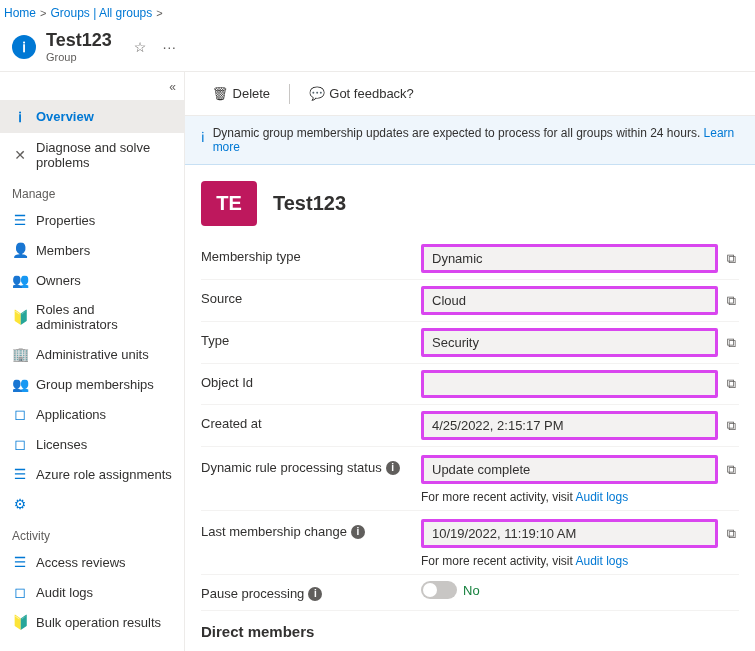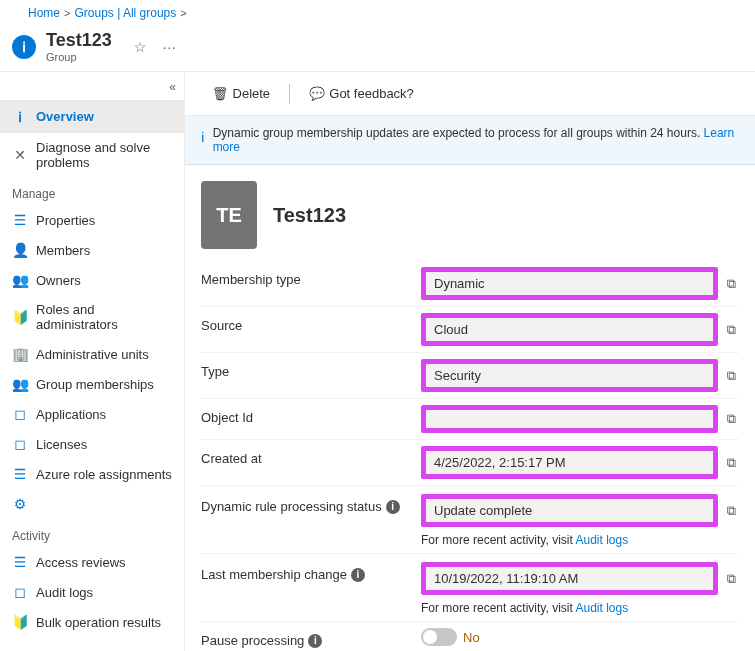--- a/index.html
+++ b/index.html
@@ -1,21 +1,21 @@
 <!DOCTYPE html>
 <html><head>
   <meta charset="utf-8">
   <style>
     * { box-sizing: border-box; margin: 0; padding: 0; }
     body { font-family: 'Segoe UI', Arial, sans-serif; font-size: 13px; color: #323130; background: #fff; }
     
     .page-wrapper { display: flex; flex-direction: column; height: 651px; width: 755px; overflow: hidden; }
     
     
-    .breadcrumb { display: flex; align-items: center; padding: 6px 28px; font-size: 12px; color: #605e5c; gap: 4px; }
+    .breadcrumb { display: flex; align-items: center; padding: 6px 4px; font-size: 12px; color: #605e5c; gap: 4px; }
     .breadcrumb a { color: #0078d4; text-decoration: none; }
     .breadcrumb-sep { color: #605e5c; font-size: 11px; }
     
     
     .page-header { display: flex; align-items: center; padding: 4px 12px 8px 12px; gap: 10px; }
     .header-icon { width: 24px; height: 24px; background: #0078d4; border-radius: 50%; display: flex; align-items: center; justify-content: center; color: white; font-size: 14px; font-weight: bold; flex-shrink: 0; }
     .header-title-block { display: flex; flex-direction: column; }
     .header-title { font-size: 18px; font-weight: 600; color: #323130; }
     .header-subtitle { font-size: 11px; color: #605e5c; }
     .header-actions { display: flex; gap: 8px; margin-left: 8px; }
@@ -47,39 +47,39 @@
     .toolbar-btn { display: flex; align-items: center; gap: 4px; padding: 5px 10px; background: none; border: 1px solid transparent; cursor: pointer; font-size: 13px; color: #323130; border-radius: 2px; }
     .toolbar-sep { width: 1px; height: 20px; background: #c8c6c4; margin: 0 4px; }
     
     
     .info-banner { display: flex; align-items: flex-start; gap: 8px; padding: 10px 16px; background: #eff6fc; border-bottom: 1px solid #c7e0f4; font-size: 12px; color: #323130; }
     .info-banner-icon { color: #0078d4; font-size: 14px; flex-shrink: 0; margin-top: 1px; }
     .info-banner a { color: #0078d4; text-decoration: none; }
     
     
     .group-header { display: flex; align-items: center; gap: 16px; padding: 16px 16px 12px 16px; }
-    .group-avatar { width: 56px; height: 68px; background: #737373; border-radius: 4px; display: flex; align-items: center; justify-content: center; color: white; font-size: 20px; font-weight: 600; flex-shrink: 0; }
+    .group-avatar { width: 56px; height: 45px; background: #be185d; border-radius: 4px; display: flex; align-items: center; justify-content: center; color: white; font-size: 20px; font-weight: 600; flex-shrink: 0; }
     .group-name { font-size: 20px; font-weight: 600; color: #323130; }
     
     
     .properties-grid { padding: 0 16px; }
     .prop-row { display: flex; align-items: flex-start; padding: 6px 0; border-bottom: 1px solid #f3f2f1; min-height: 36px; }
     .prop-label { width: 220px; flex-shrink: 0; font-size: 13px; color: #323130; padding-top: 5px; display: flex; align-items: center; gap: 4px; }
     .prop-value-wrap { flex: 1; display: flex; align-items: center; gap: 6px; }
-    .prop-value { flex: 1; background: #f3f2f1; border: 5px solid #d946ef; padding: 4px 8px; font-size: 13px; color: #323130; border-radius: 2px; min-height: 28px; display: flex; align-items: center; }
+    .prop-value { flex: 1; background: #f3f2f1; border: 3px solid #d946ef; padding: 4px 8px; font-size: 13px; color: #323130; border-radius: 2px; min-height: 28px; display: flex; align-items: center; }
     .prop-copy { background: none; border: none; cursor: pointer; color: #605e5c; font-size: 13px; padding: 3px; }
     .prop-note { font-size: 12px; color: #323130; margin-top: 4px; }
     .prop-note a { color: #0078d4; text-decoration: none; }
     .prop-col { display: flex; flex-direction: column; flex: 1; gap: 2px; }
     
     
     .toggle { display: flex; align-items: center; gap: 6px; }
     .toggle-track { width: 36px; height: 18px; background: #c8c6c4; border-radius: 9px; position: relative; cursor: pointer; }
     .toggle-thumb { width: 14px; height: 14px; background: white; border-radius: 50%; position: absolute; top: 2px; left: 2px; transition: left 0.2s; }
-    .toggle-label { font-size: 13px; color: #a16207; }
+    .toggle-label { font-size: 13px; color: #15803d; }
     
     
     .info-circle { width: 14px; height: 14px; background: #605e5c; border-radius: 50%; display: inline-flex; align-items: center; justify-content: center; color: white; font-size: 10px; font-weight: bold; cursor: help; flex-shrink: 0; }
     
     
     .section { padding: 12px 16px 8px 16px; }
     .section-title { font-size: 15px; font-weight: 600; color: #323130; }
   </style>
 </head>
 <body>

